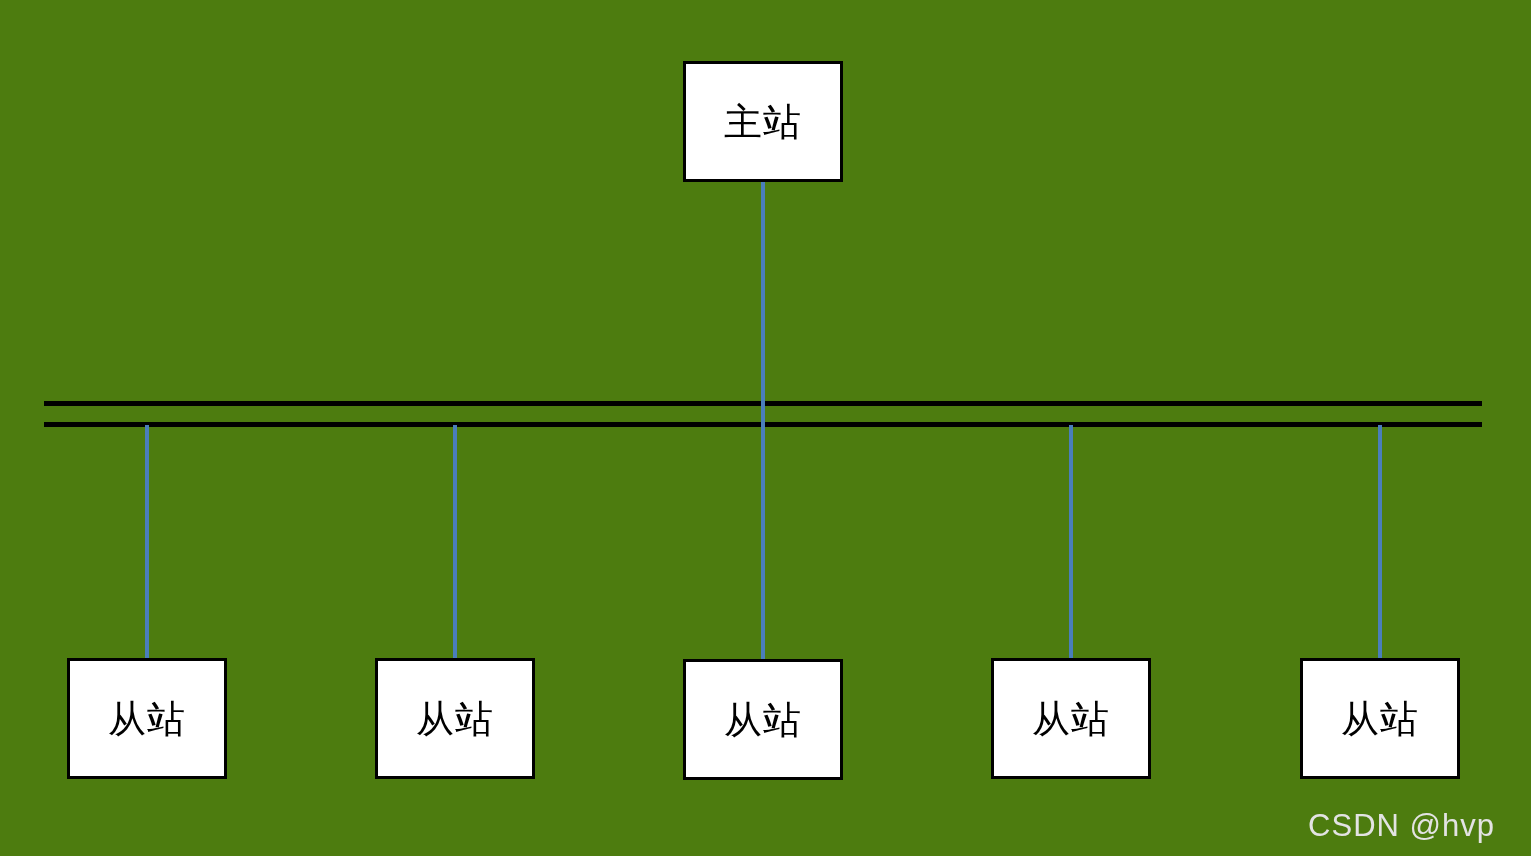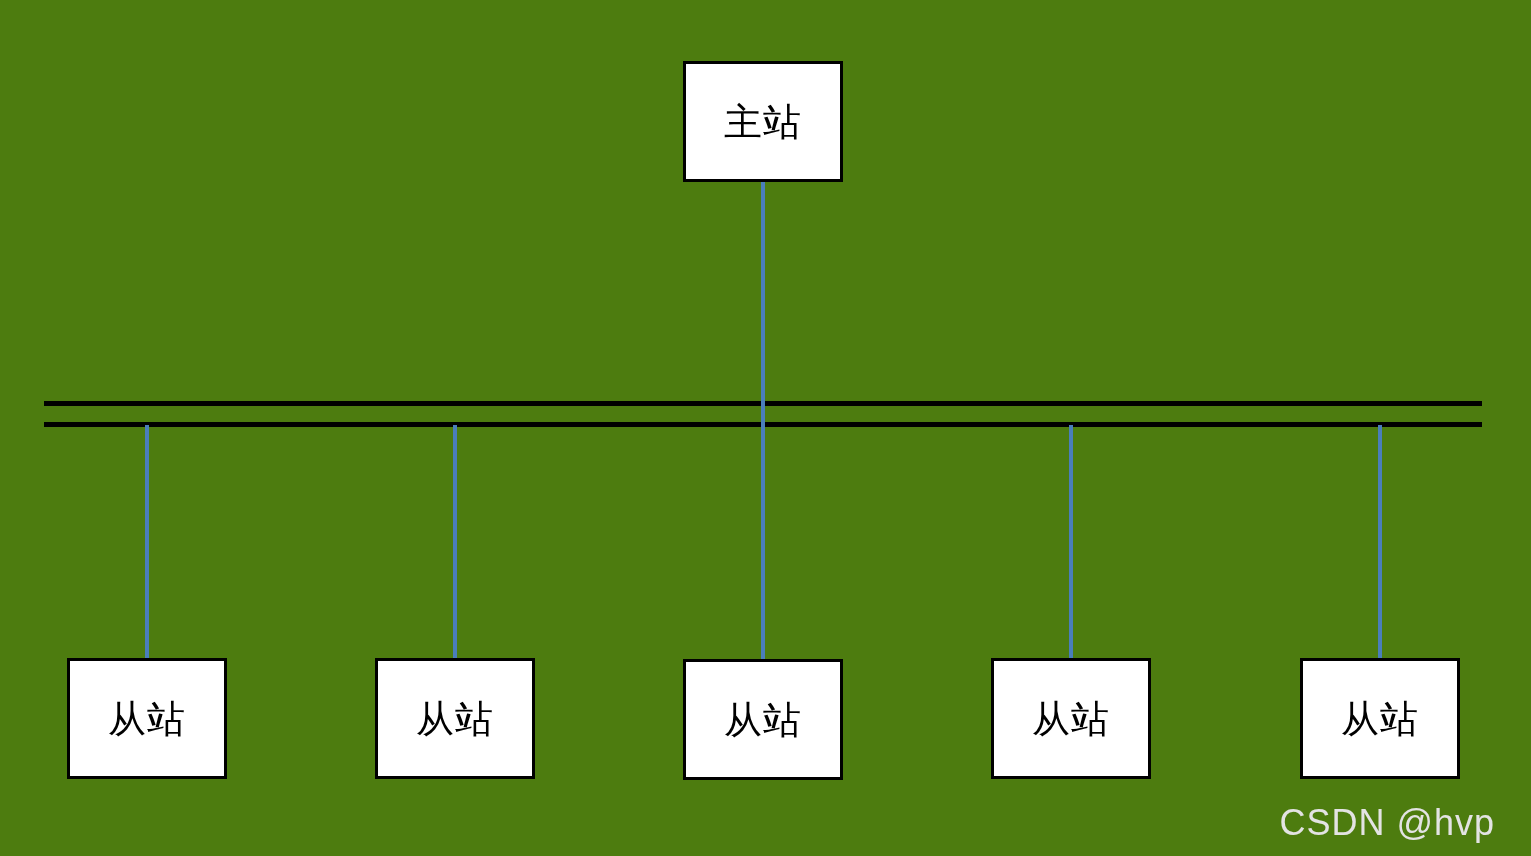--- a/index.html
+++ b/index.html
@@ -39,21 +39,21 @@
     line-height: 1;
     color: #000000;
     letter-spacing: 1px;
     user-select: none;
   }
   .watermark {
     position: absolute;
     right: 36px;
     bottom: 12px;
     font-family: "Liberation Sans", "DejaVu Sans", sans-serif;
-    font-size: 36px;
+    font-size: 31px;
     color: #e3e3e3;
     letter-spacing: 1px;
     user-select: none;
     white-space: nowrap;
   }
 </style>
 </head>
 <body>
 
 <div id="stage">

